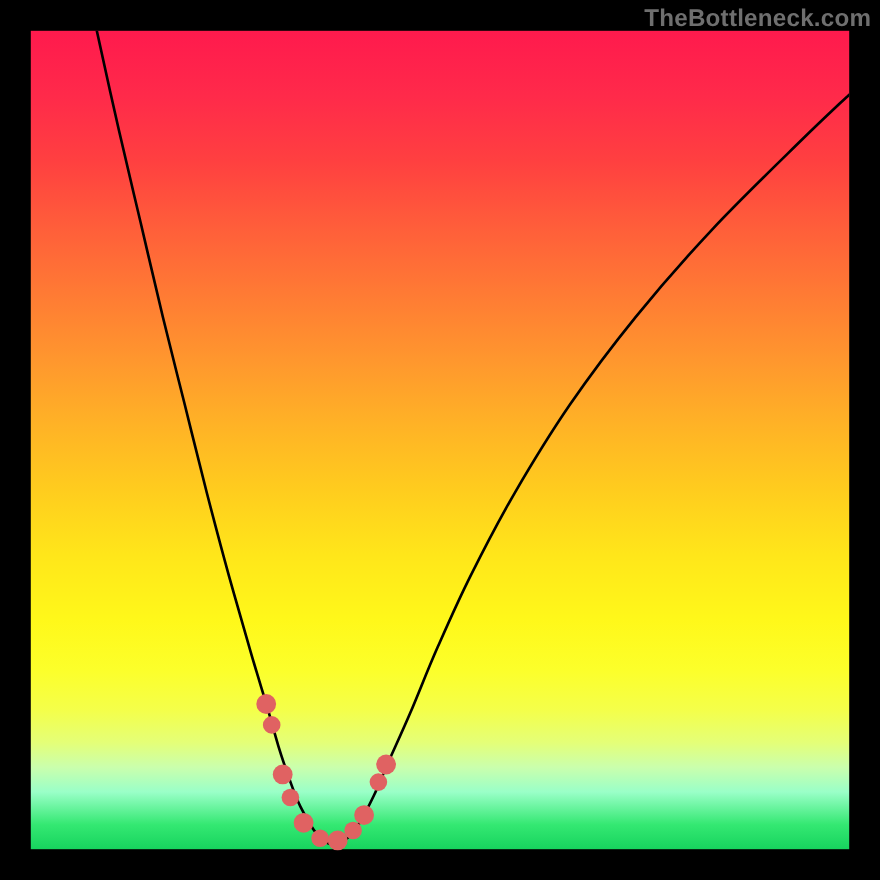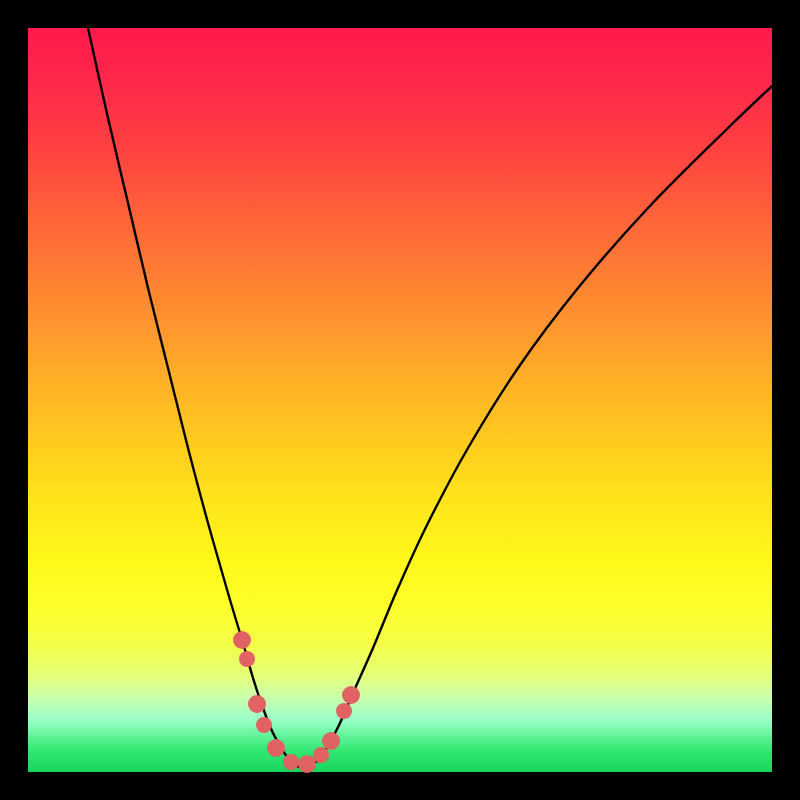--- a/index.html
+++ b/index.html
@@ -75,20 +75,21 @@
   }
   .marker.thin {
     width: 16px;
     height: 16px;
   }
 </style>
 </head>
 <body>
 
 <div class="frame">
+  <div class="watermark">TheBottleneck.com</div>
   <div class="plot">
     <svg class="curve" viewBox="0 0 744 744">
       <path id="curve-path" d="M 60 0 C 63.3 15.0 73.3 60.8 80 90 C 86.7 119.2 93.3 146.7 100 175 C 106.7 203.3 113.3 232.5 120 260 C 126.7 287.5 133.3 313.3 140 340 C 146.7 366.7 153.3 394.2 160 420 C 166.7 445.8 173.3 470.8 180 495 C 186.7 519.2 194.2 545.0 200 565 C 205.8 585.0 210.8 600.8 215 615 C 219.2 629.2 221.7 639.2 225 650 C 228.3 660.8 231.7 670.8 235 680 C 238.3 689.2 240.8 696.7 245 705 C 249.2 713.3 255.0 724.2 260 730 C 265.0 735.8 270.0 739.7 275 740 C 280.0 740.3 285.8 735.7 290 732 C 294.2 728.3 296.3 724.2 300 718 C 303.7 711.8 307.8 703.8 312 695 C 316.2 686.2 319.5 677.5 325 665 C 330.5 652.5 337.5 637.5 345 620 C 352.5 602.5 360.8 580.8 370 560 C 379.2 539.2 388.3 518.3 400 495 C 411.7 471.7 425.0 445.8 440 420 C 455.0 394.2 471.7 366.7 490 340 C 508.3 313.3 528.3 286.7 550 260 C 571.7 233.3 595.0 206.7 620 180 C 645.0 153.3 679.3 120.3 700 100 C 720.7 79.7 736.7 65.0 744 58 " fill="none" stroke="#000000" stroke-width="2.4" stroke-linecap="round"></path>
     </svg>
     <div id="markers-layer">
         <div class="marker" style="left: 214px; top: 612px; background: rgb(224, 98, 98);"></div>
         <div class="marker thin" style="left: 219px; top: 631px; background: rgb(224, 98, 98);"></div>
         <div class="marker" style="left: 229px; top: 676px; background: rgb(224, 98, 98);"></div>
         <div class="marker thin" style="left: 236px; top: 697px; background: rgb(224, 98, 98);"></div>
         <div class="marker" style="left: 248px; top: 720px; background: rgb(224, 98, 98);"></div>

